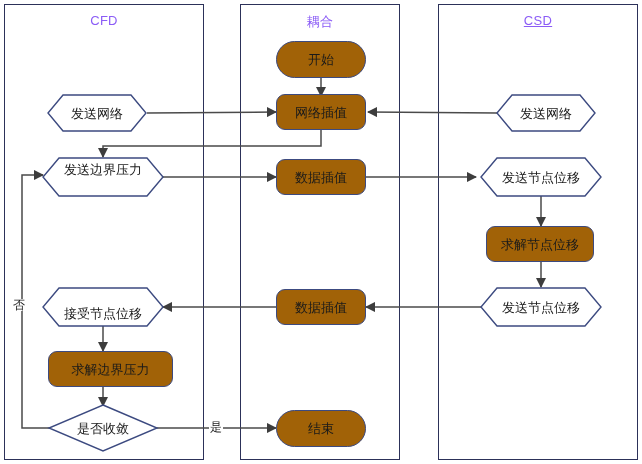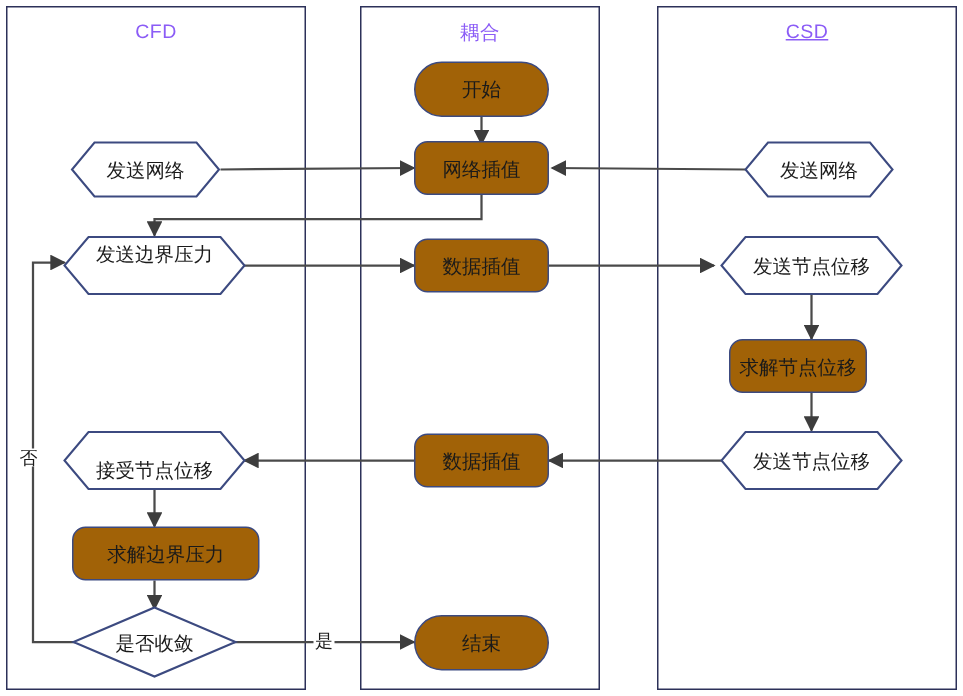--- a/index.html
+++ b/index.html
@@ -171,21 +171,21 @@
     <span class="node-label">数据插值</span>
   </div>
 
   <div class="node hex" style="left:480px; top:157px; width:122px; height:40px;">
     <svg class="shape-svg" width="122" height="40" viewBox="0 0 122 40">
       <polygon points="17,1 105,1 121,20 105,39 17,39 1,20" fill="#ffffff" stroke="#3c4a80" stroke-width="1.4"></polygon>
     </svg>
     <span class="node-label">发送节点位移</span>
   </div>
 
-  <div class="node rrect" style="left:486px; top:226px; width:92px; height:36px;">
+  <div class="node rrect" style="left:486px; top:226px; width:108px; height:36px;">
     <span class="node-label">求解节点位移</span>
   </div>
 
   <div class="node hex" style="left:480px; top:287px; width:122px; height:40px;">
     <svg class="shape-svg" width="122" height="40" viewBox="0 0 122 40">
       <polygon points="17,1 105,1 121,20 105,39 17,39 1,20" fill="#ffffff" stroke="#3c4a80" stroke-width="1.4"></polygon>
     </svg>
     <span class="node-label">发送节点位移</span>
   </div>
 

